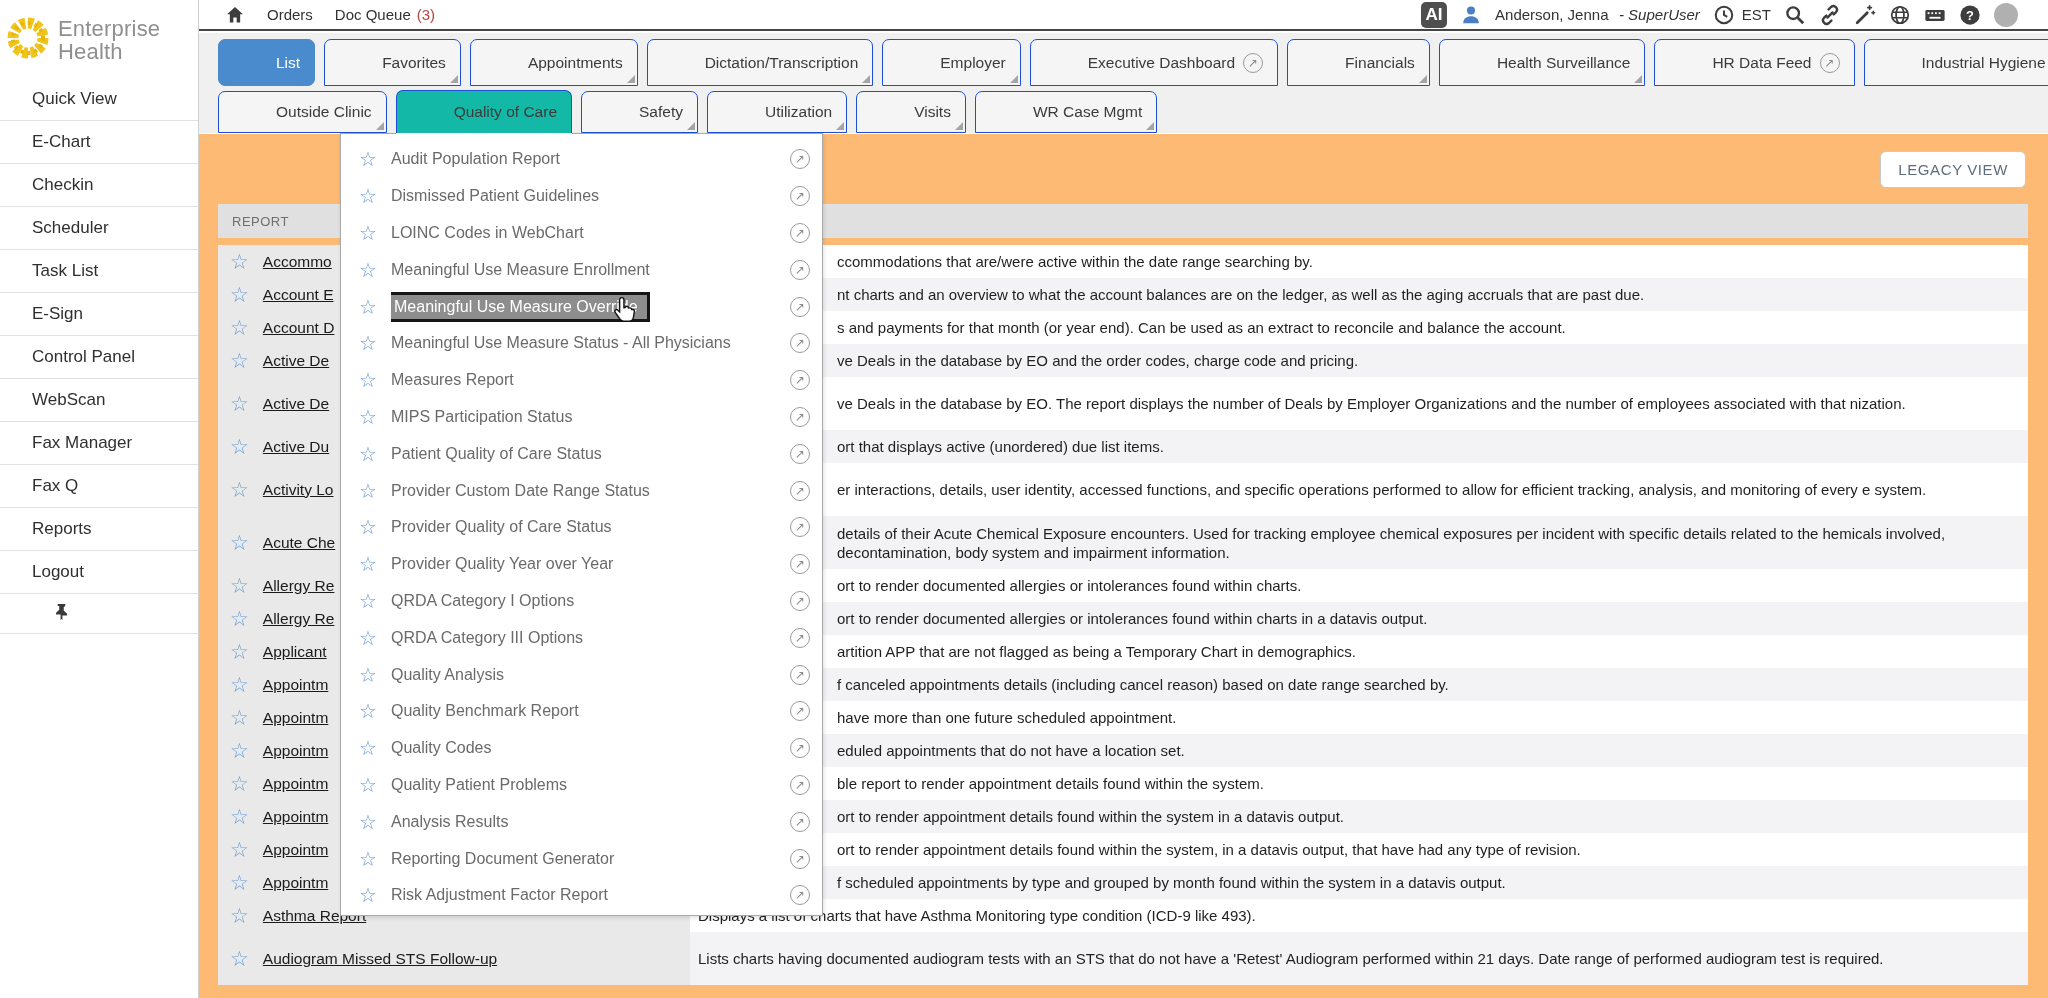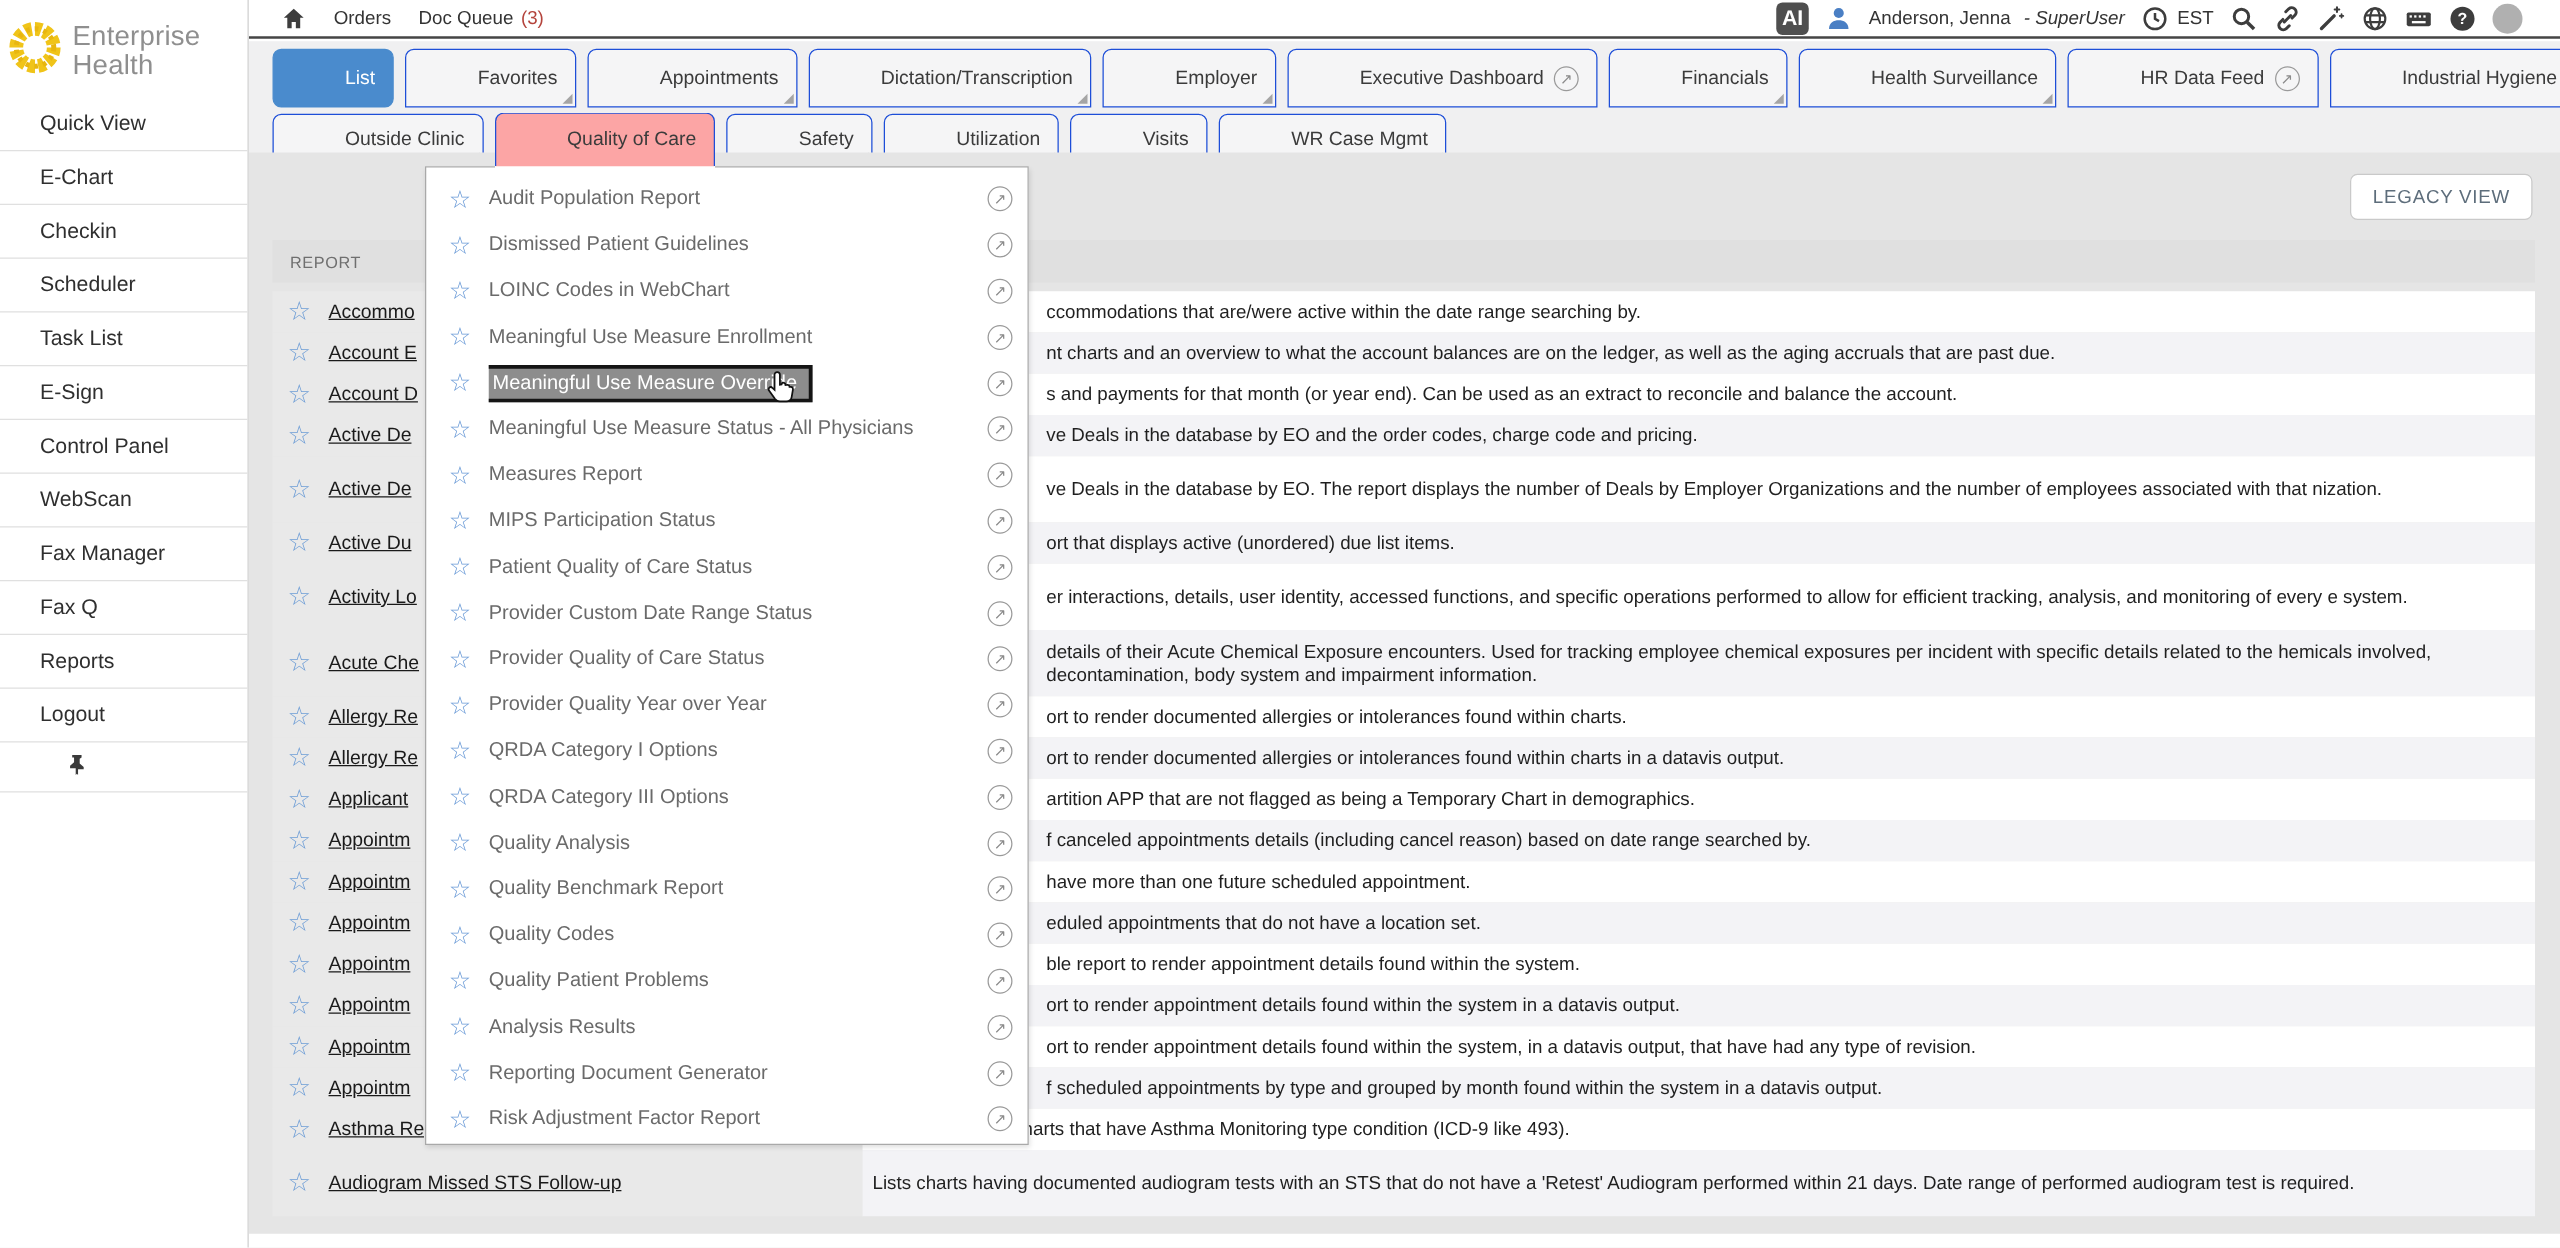--- a/index.html
+++ b/index.html
@@ -40,30 +40,30 @@
   .tab { position:relative; display:flex; flex-direction:row; height:100%;
     border:1px solid #1d4ed8; border-radius:7px 7px 0 0; background:#f5f5f6; cursor:pointer;gap:45px; }
   .tab-strip { height:9px; background:#5795d0; border-radius:6px 6px 0 0; margin:-1px -1px 0 -1px; }
   .tab-body { flex:1; display:flex; align-items:center; padding:0 14px; gap:8px; }
   .tab-label { font-size:15.5px; color:#3b3b3b; white-space:nowrap; }
   .tab.fold::after { content:""; position:absolute; right:2px; bottom:2px; width:0; height:0;
     border-left:8px solid transparent; border-bottom:8px solid #a5a5a5; }
   #tabrow1 .tab.active { background:#4a8bcd; border-color:#4a8bcd; border-radius:7px; }
   #tabrow1 .tab.active .tab-strip { background:#4a8bcd; }
   #tabrow1 .tab.active .tab-label { color:#fff; }
-  #tabrow2 .tab.active { background:#fca5a5; border-bottom:none; height:43px; z-index:20;
+  #tabrow2 .tab.active { background:#14b8a6; border-bottom:none; height:43px; z-index:20;
     box-shadow:0 2px 0 #fff;text-align:center; }
   .circ-arrow { width:20px; height:20px; border:1.5px solid #9a9a9a; border-radius:50%;
     color:#8a8a8a; font-size:12px; display:inline-flex; align-items:center; justify-content:center; }
   .ext-icon { display:none; }
   .tab.external .ext-icon { display:inline-flex; }
   .tab.external::after { display:none; }
 
   
-  #content { left:199px; top:122px; width:1849px; height:865px; background:#e5e5e5; }
+  #content { left:199px; top:134px; width:1849px; height:865px; background:#fdba74; }
   #legacy-btn { position:absolute; top:17px; right:22px; background:#fff; border:1px solid #c9c9c9;
     border-radius:6px; padding:9px 17px; font-size:15px; color:#5d6d7b; letter-spacing:.6px; cursor:pointer; }
 
   #report-table { position:absolute; left:19px; top:70px; width:1810px; }
   #table-header { height:34px; background:#e0e0e0; display:flex; align-items:center;
     padding-left:14px; font-size:13px; color:#6f6f6f; letter-spacing:.5px; margin-bottom:7px; }
   .trow { display:flex; min-height:33px; }
   .trow.twoline { min-height:53px; }
   .tcell-report { width:472px; background:#e9e9e9; display:flex; align-items:center;
     padding-left:12px; overflow:hidden; white-space:nowrap; flex-shrink:0; }

